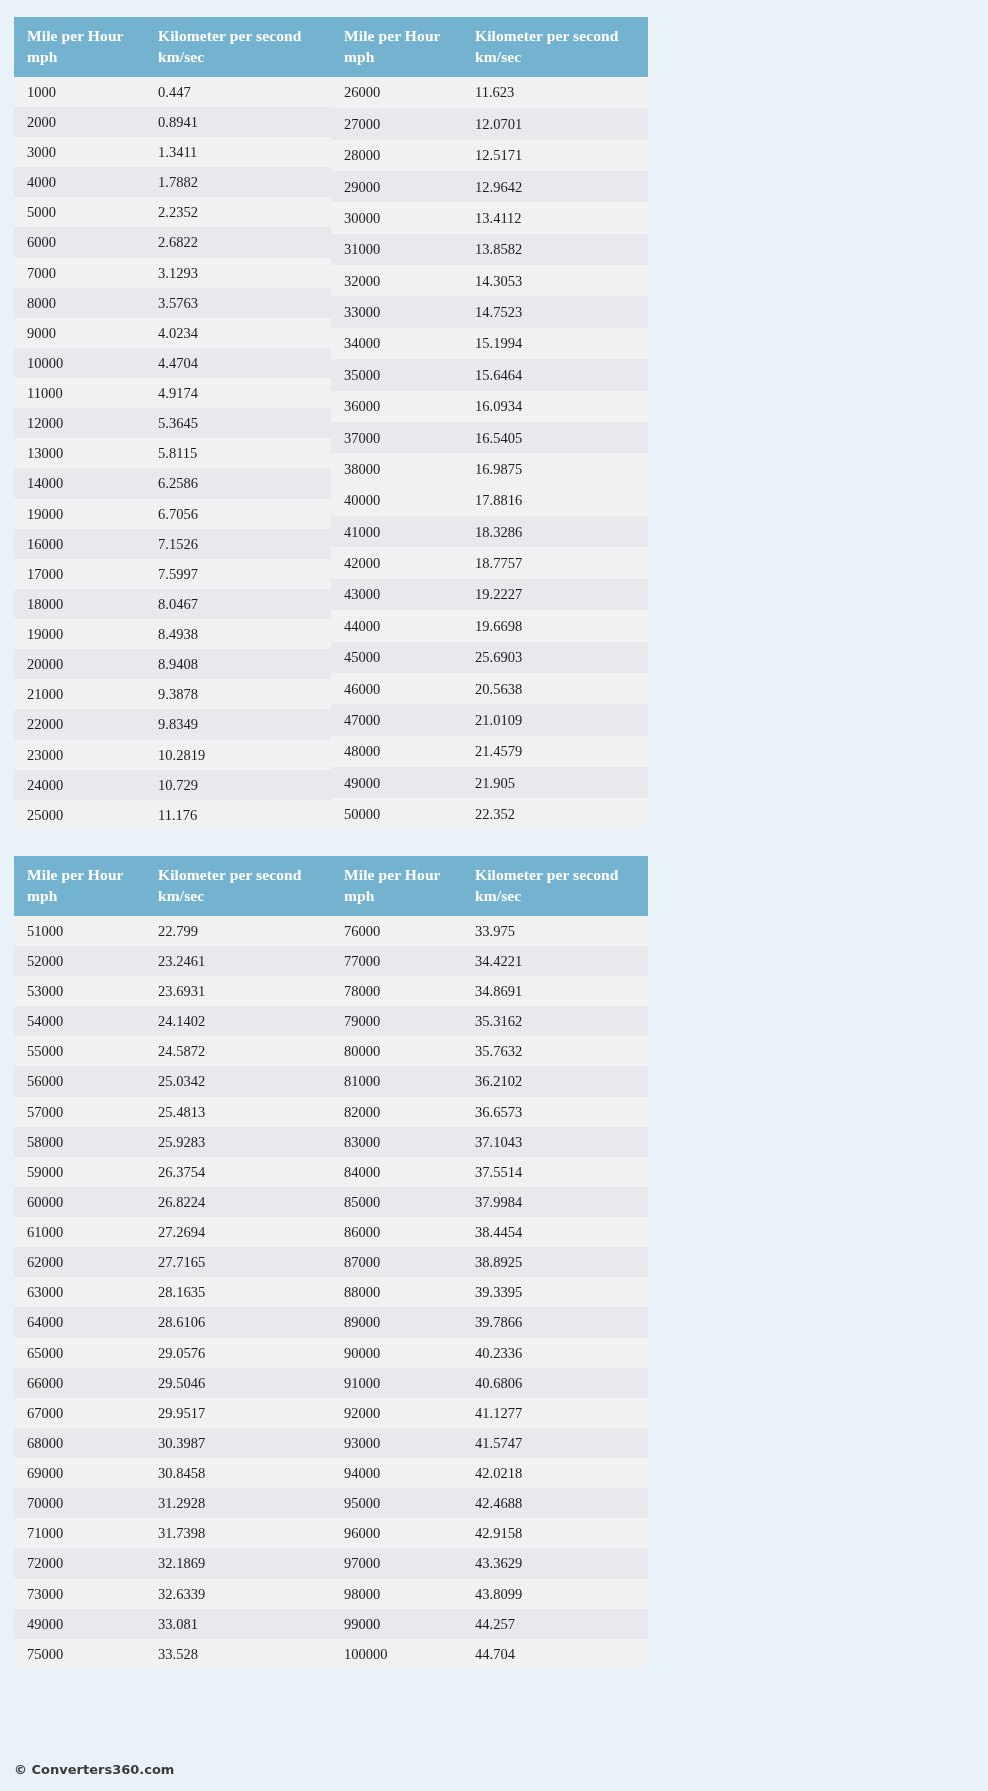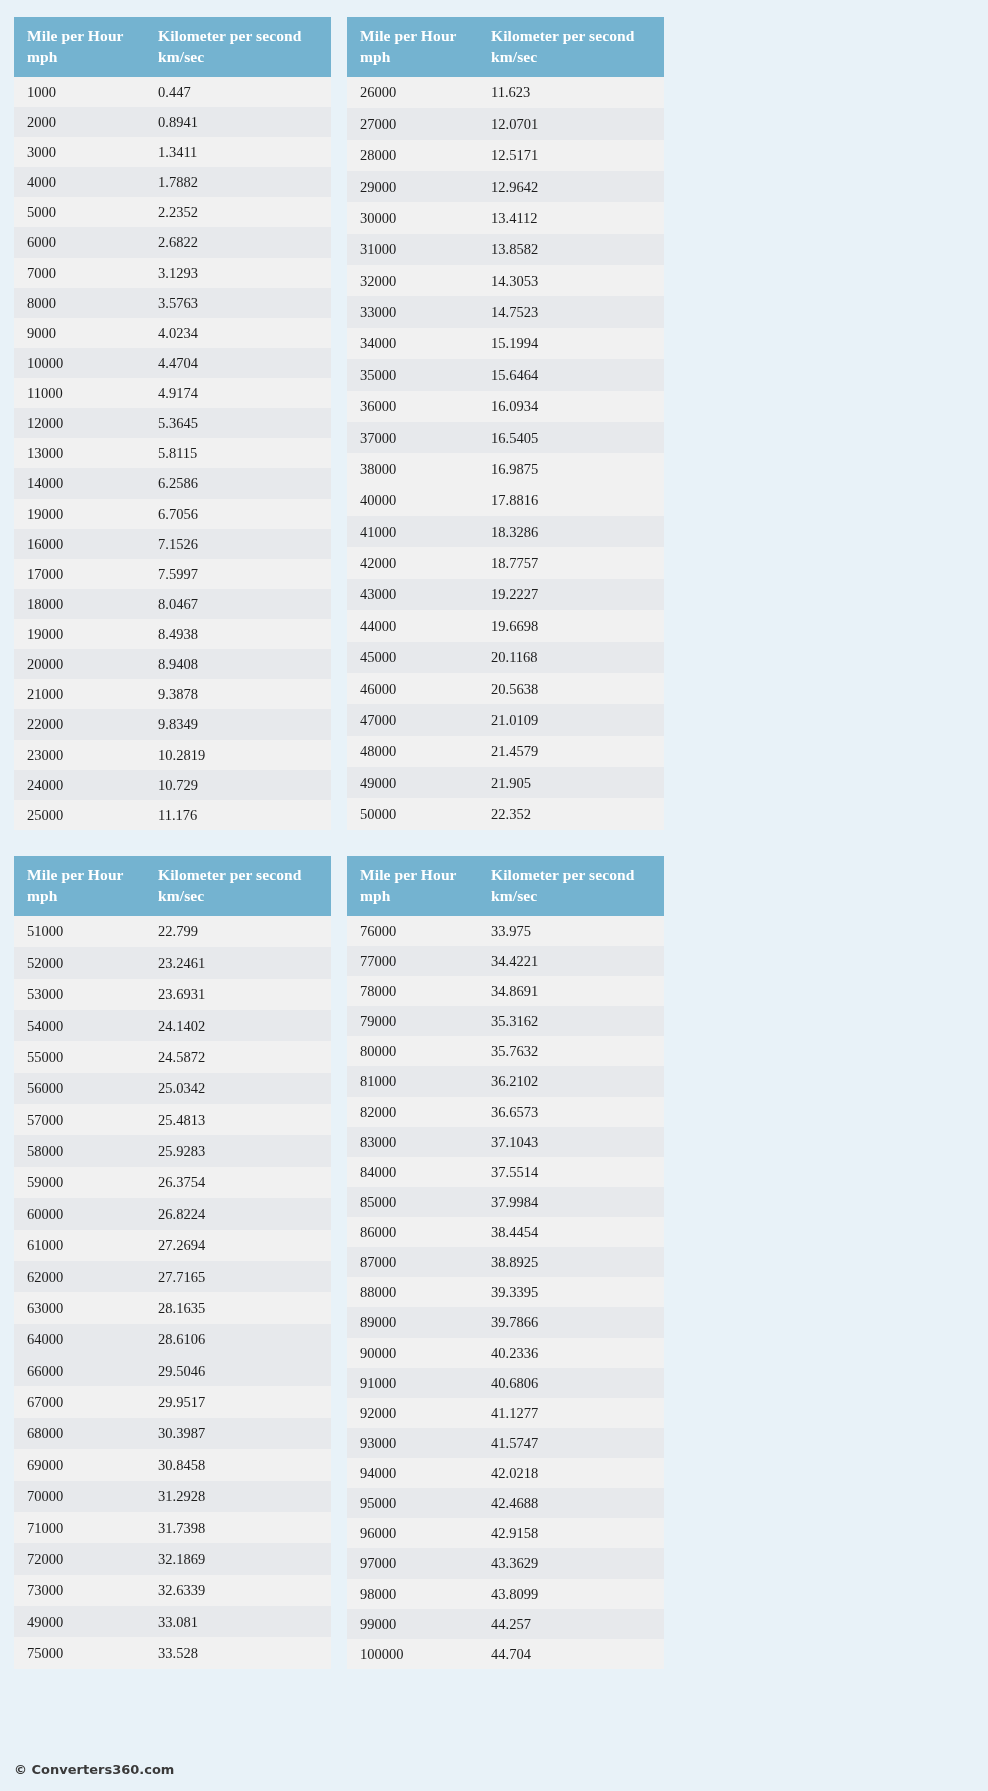--- a/index.html
+++ b/index.html
@@ -15,21 +15,21 @@
     overflow: hidden;
   }
   .page {
     width: 988px;
     height: 1791px;
     position: relative;
     padding: 17px 0 0 14px;
   }
   .table-block {
     display: flex;
-    gap: 16px;
+    gap: 0;
     margin-bottom: 0;
   }
   .block-gap { height: 26px; }
   .conv-table {
     width: 317px;
     border-collapse: collapse;
     table-layout: fixed;
   }
   .conv-table th {
     background: #74b3d0;
@@ -281,21 +281,21 @@
           <tr class="even">
             <td>43000</td>
             <td>19.2227</td>
           </tr>
           <tr class="odd">
             <td>44000</td>
             <td>19.6698</td>
           </tr>
           <tr class="even">
             <td>45000</td>
-            <td>20.1168</td>
+            <td>25.6903</td>
           </tr>
           <tr class="odd">
             <td>46000</td>
             <td>20.5638</td>
           </tr>
           <tr class="even">
             <td>47000</td>
             <td>21.0109</td>
           </tr>
           <tr class="odd">
@@ -384,20 +384,24 @@
             <td>27.7165</td>
           </tr>
           <tr class="odd">
             <td>63000</td>
             <td>28.1635</td>
           </tr>
           <tr class="even">
             <td>64000</td>
             <td>28.6106</td>
           </tr>
+          <tr class="odd">
+            <td>65000</td>
+            <td>29.0576</td>
+          </tr>
           <tr class="even">
             <td>66000</td>
             <td>29.5046</td>
           </tr>
           <tr class="odd">
             <td>67000</td>
             <td>29.9517</td>
           </tr>
           <tr class="even">
             <td>68000</td>

